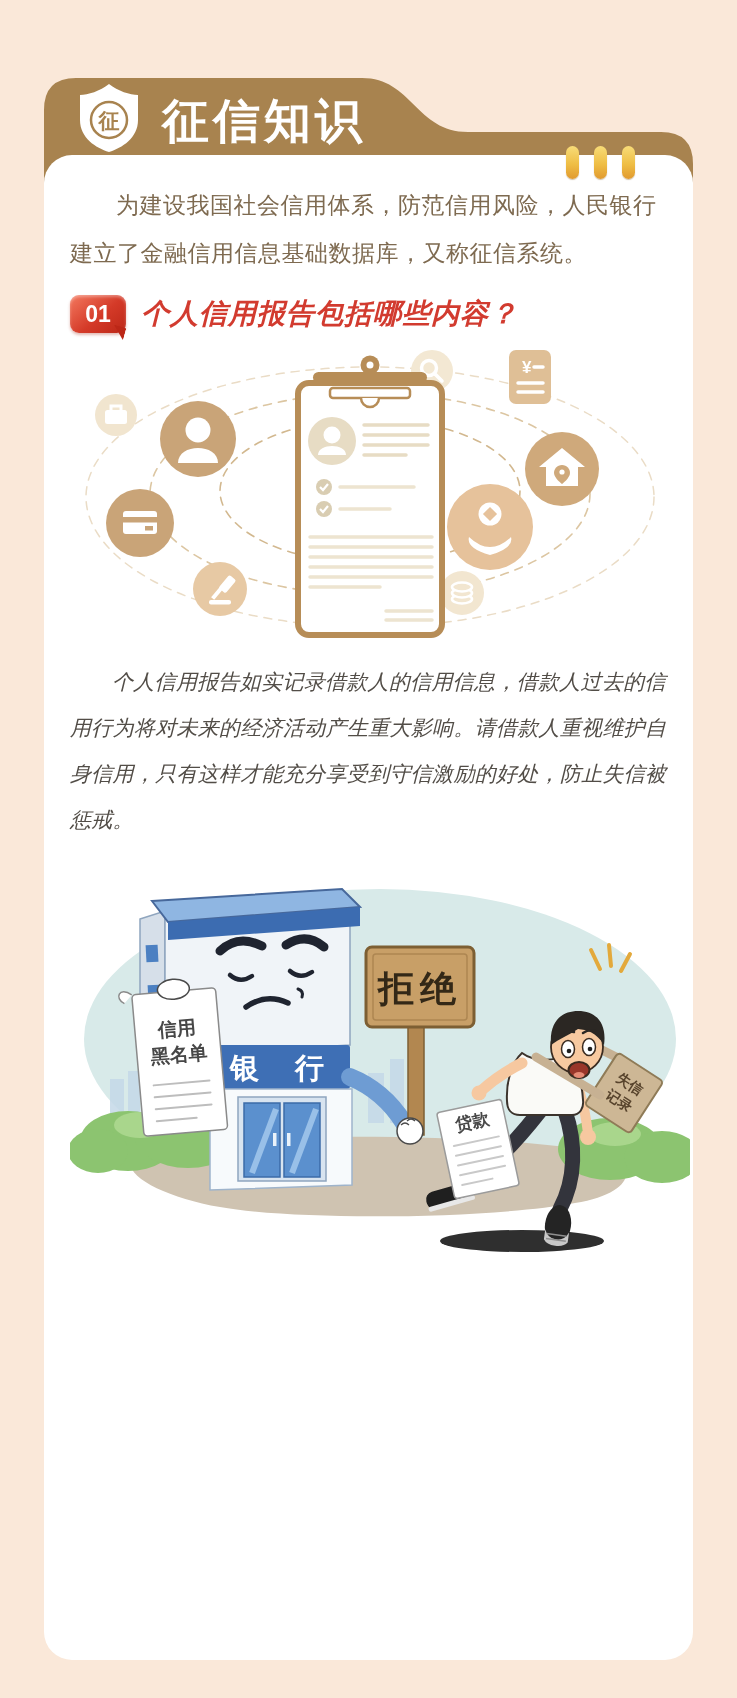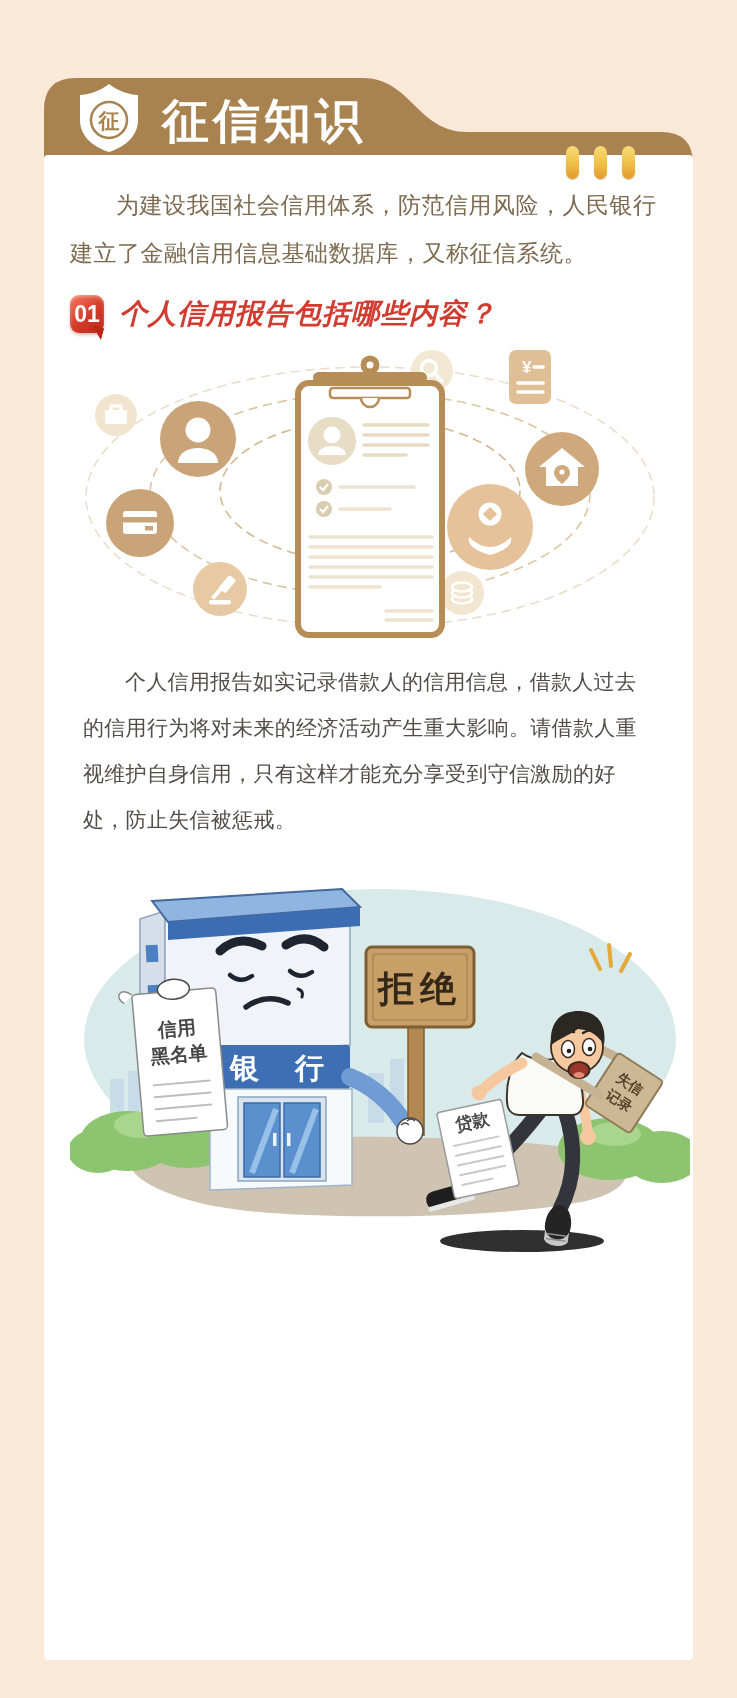--- a/index.html
+++ b/index.html
@@ -4,37 +4,37 @@
 <style>
   html,body{margin:0;padding:0;}
   body{
     width:737px;height:1698px;position:relative;overflow:hidden;
     background:#FAE8D9;
     font-family:"Liberation Sans","DejaVu Sans",sans-serif;
   }
   #banner{position:absolute;top:0;left:0;z-index:1;}
   #card{
     position:absolute;left:44px;top:155px;width:649px;height:1505px;
-    background:#FFFFFF;border-radius:4px;z-index:2;
+    background:#FFFFFF;border-radius:28px;z-index:2;
     box-sizing:border-box;padding:20px 26px 0;overflow:hidden;
   }
   .pin{
     position:absolute;top:146px;width:13px;height:33px;border-radius:7px;z-index:3;
     background:linear-gradient(180deg,#F8DC78 0%,#EFBE45 55%,#E19A2F 100%);
     box-shadow:0 1px 1px rgba(120,80,10,.35);
   }
   #pin1{left:566px;} #pin2{left:594px;} #pin3{left:622px;}
 
   .intro{
     margin:6px 0 0;font-size:23px;line-height:48px;color:#7E6A50;
     text-indent:2em;letter-spacing:.5px;
   }
   .sec-head{display:flex;align-items:center;gap:15px;margin-top:18px;}
   .badge{
-    position:relative;width:34px;height:38px;border-radius:9px;flex:0 0 auto;
+    position:relative;width:56px;height:38px;border-radius:9px;flex:0 0 auto;
     background:linear-gradient(140deg,#F4795F 0%,#D43A28 55%,#BC2717 100%);
     color:#FFFFFF;font-size:23px;font-weight:bold;
     display:flex;align-items:center;justify-content:center;
     box-shadow:inset 0 2px 3px rgba(255,255,255,.35),0 2px 3px rgba(160,30,10,.3);
   }
   .badge::after{
     content:'';position:absolute;right:1px;bottom:-6px;width:13px;height:13px;
     background:#BC2717;clip-path:polygon(0 0,100% 0,100% 100%);
     transform:rotate(15deg);border-radius:2px;
   }
@@ -42,22 +42,22 @@
   .bullets{list-style:none;margin:10px 0 0;padding:0;}
   .bullets li{
     position:relative;padding-left:22px;font-size:19.5px;line-height:44px;
     color:#524D47;margin-bottom:5px;letter-spacing:.2px;
   }
   .bullets li::before{
     content:'';position:absolute;left:3px;top:18px;width:8px;height:8px;
     background:#D0402E;border-radius:2px;transform:rotate(45deg);
   }
   .para{
-    margin:8px 13px 0;font-size:21px;line-height:46px;color:#524D47;
-    text-indent:2em;letter-spacing:.3px;
+    margin:8px 0 0;font-size:21px;line-height:46px;color:#524D47;
+    text-indent:2em;letter-spacing:.3px;font-style:italic;
   }
   .illus-wrap{text-align:center;margin-top:6px;}
 </style>
 </head>
 <body>
 
 <svg id="banner" width="737" height="210" viewBox="0 0 737 210">
   <path d="M44 110 Q44 78 76 78 L362 78 C412 78 416 132 468 132 L661 132 Q693 132 693 164 L693 210 L44 210 Z" fill="#A8834F"></path>
   <g transform="translate(80,84)">
     <path d="M29 0 C38 7 50 11 58 11 L58 36 C58 54 42 64 29 68 C16 64 0 54 0 36 L0 11 C8 11 20 7 29 0 Z" fill="#FFFFFF"></path>

